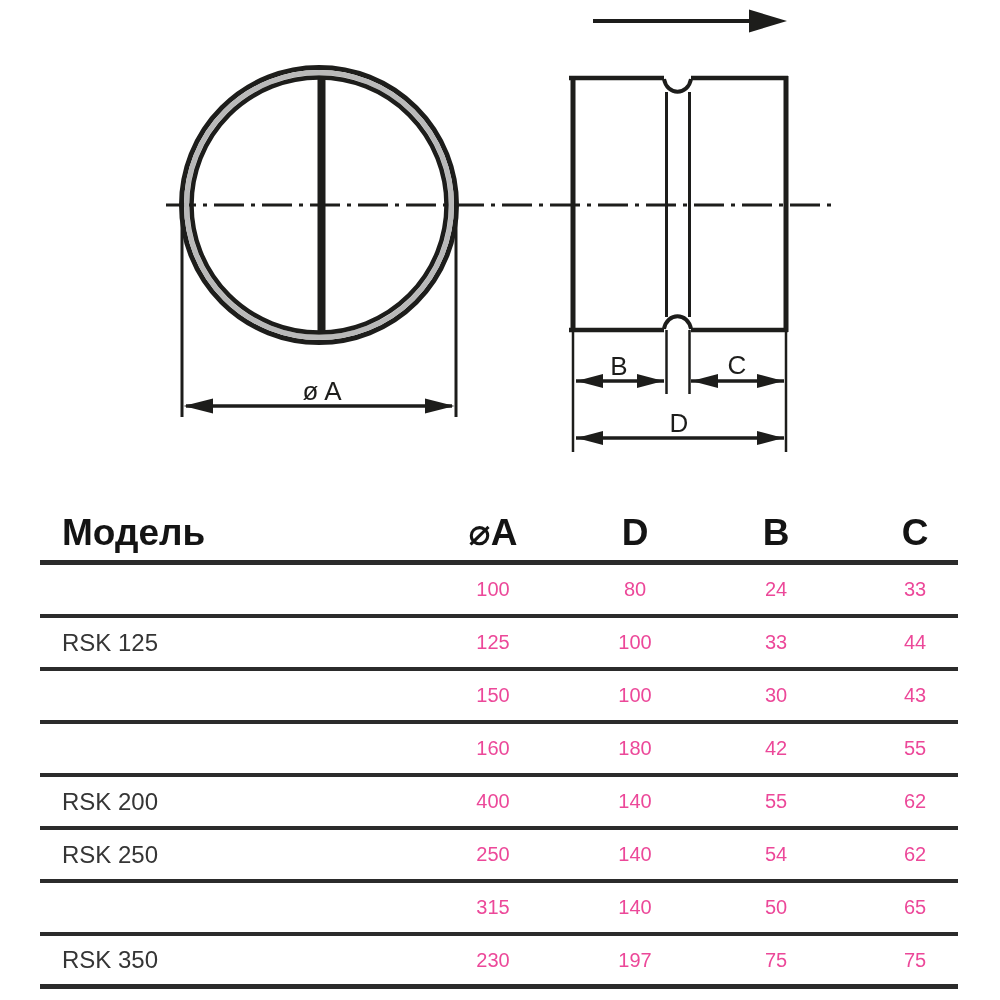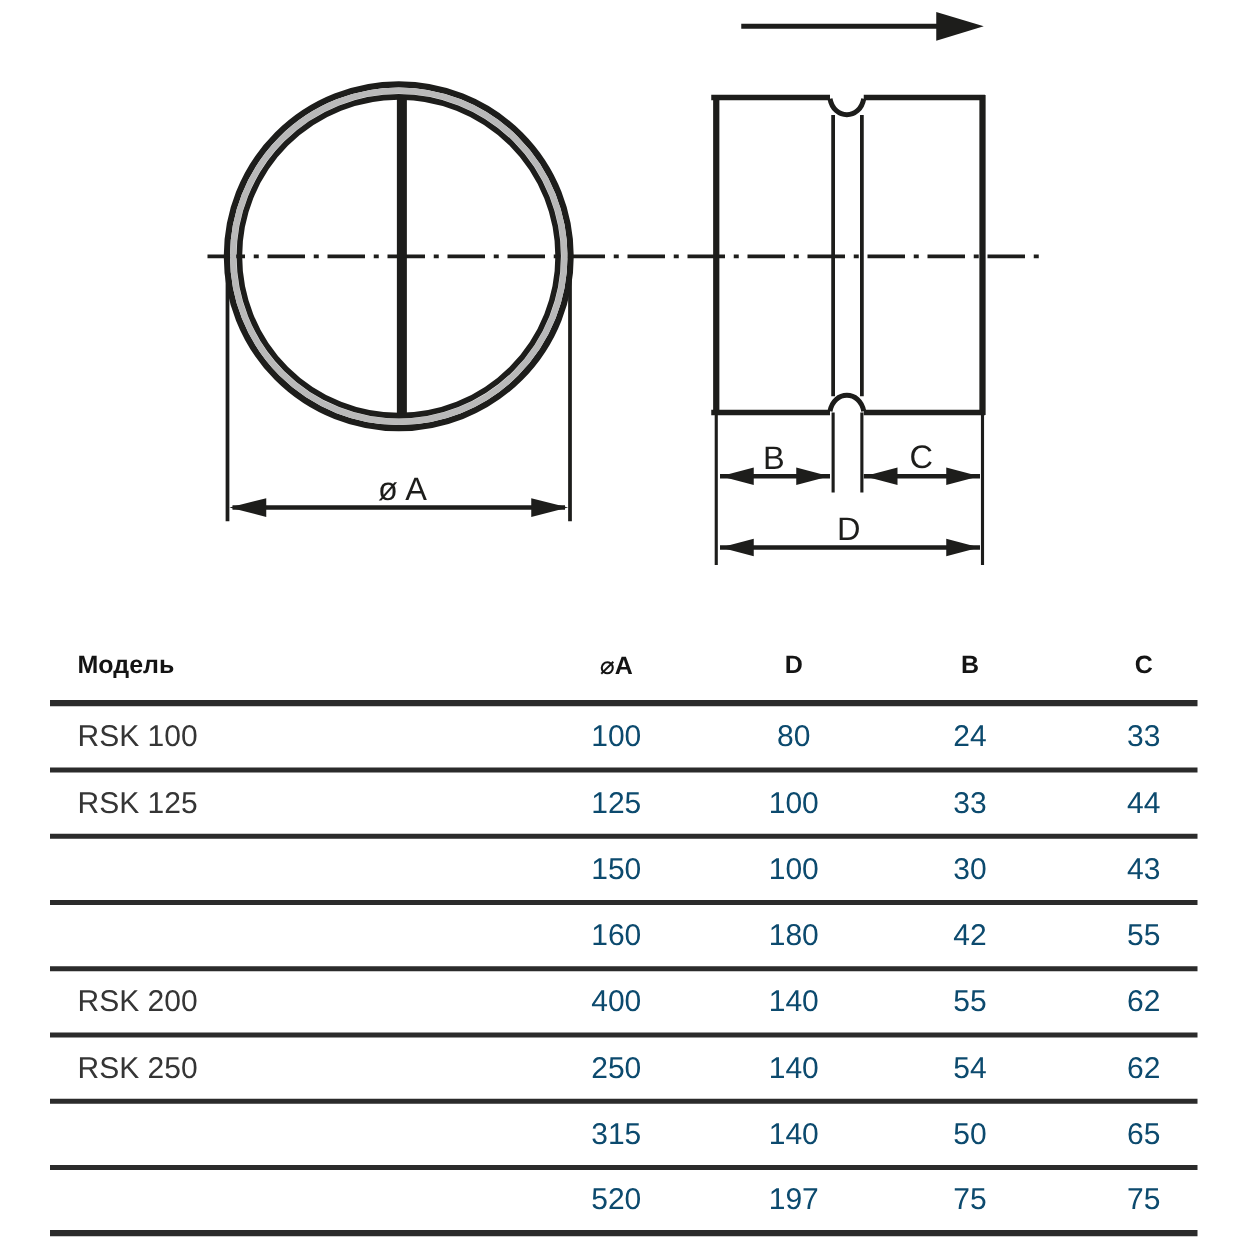--- a/index.html
+++ b/index.html
@@ -24,24 +24,24 @@
   }
   .trow:last-child { border-bottom-width:5px; }
   .cell-model {
     position:absolute; left:22px; top:0; height:100%;
     display:flex; align-items:center;
     font-size:24px; color:#353535; white-space:nowrap;
   }
   .num {
     position:absolute; top:0; height:100%;
     display:flex; align-items:center; transform:translateX(-50%);
-    font-size:24px; color:#0c4a6e; white-space:nowrap;
+    font-size:20px; color:#ec4899; white-space:nowrap;
   }
   .c-a { left:453px; } .c-d { left:595px; } .c-b { left:736px; } .c-c { left:875px; }
-  .thead .cell-model, .thead .num { font-size:20px; font-weight:bold; color:#141414; }
+  .thead .cell-model, .thead .num { font-size:37px; font-weight:bold; color:#141414; }
 </style>
 </head>
 <body>
 
 <div class="stage">
 
   <svg class="drawing" width="1000" height="470" viewBox="0 0 1000 470">
 
     <g>
       <line x1="593" y1="21" x2="752" y2="21" stroke="#1d1d1b" stroke-width="4"></line>
@@ -109,21 +109,20 @@
   <div class="dim-table">
     <div class="thead">
       <span class="cell-model">Модель</span>
       <span class="num c-a">⌀A</span>
       <span class="num c-d">D</span>
       <span class="num c-b">B</span>
       <span class="num c-c">C</span>
     </div>
     <div id="tbody">
         <div class="trow">
-          <span class="cell-model">RSK 100</span>
           <span class="num c-a">100</span>
           <span class="num c-d">80</span>
           <span class="num c-b">24</span>
           <span class="num c-c">33</span>
         </div>
         <div class="trow">
           <span class="cell-model">RSK 125</span>
           <span class="num c-a">125</span>
           <span class="num c-d">100</span>
           <span class="num c-b">33</span>
@@ -155,21 +154,22 @@
           <span class="num c-b">54</span>
           <span class="num c-c">62</span>
         </div>
         <div class="trow">
           <span class="num c-a">315</span>
           <span class="num c-d">140</span>
           <span class="num c-b">50</span>
           <span class="num c-c">65</span>
         </div>
         <div class="trow">
-          <span class="num c-a">520</span>
+          <span class="cell-model">RSK 350</span>
+          <span class="num c-a">230</span>
           <span class="num c-d">197</span>
           <span class="num c-b">75</span>
           <span class="num c-c">75</span>
         </div>
       </div>
   </div>
 
 </div>
 
 </body></html>

